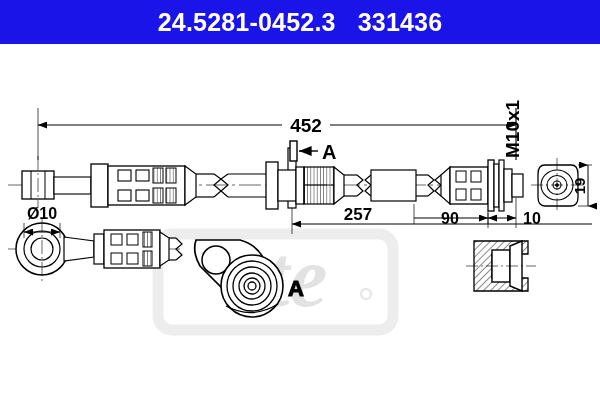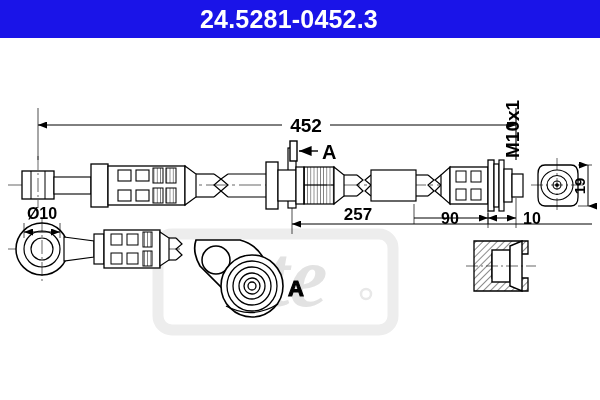--- a/index.html
+++ b/index.html
@@ -16,21 +16,21 @@
     height: 400px;
     background: #ffffff;
     overflow: hidden;
   }
   
   #header-banner {
     position: absolute;
     left: 0;
     top: 0;
     width: 600px;
-    height: 38px;
+    height: 44px;
     background: #1a14e8;
     display: flex;
     align-items: center;
     justify-content: center;
   }
   #header-banner .title-text {
     color: #ffffff;
     font-size: 25px;
     font-weight: bold;
     letter-spacing: 0.2px;
@@ -70,20 +70,21 @@
   }
 </style>
 </head>
 <body>
 
 <div id="page">
 
   <div id="header-banner">
     <span class="title-text">24.5281-0452.3</span>
     <span class="title-gap"></span>
+    <span class="title-text">331436</span>
   </div>
 
   <div id="drawing-canvas">
     <svg width="600" height="362" viewBox="0 0 600 362" xmlns="http://www.w3.org/2000/svg">
 
       <defs>
         <marker id="arrL" markerWidth="9" markerHeight="7" refX="0" refY="3.5" orient="auto">
           <polygon points="9,0 0,3.5 9,7" fill="#000"></polygon>
         </marker>
         <marker id="arrR" markerWidth="9" markerHeight="7" refX="9" refY="3.5" orient="auto">

